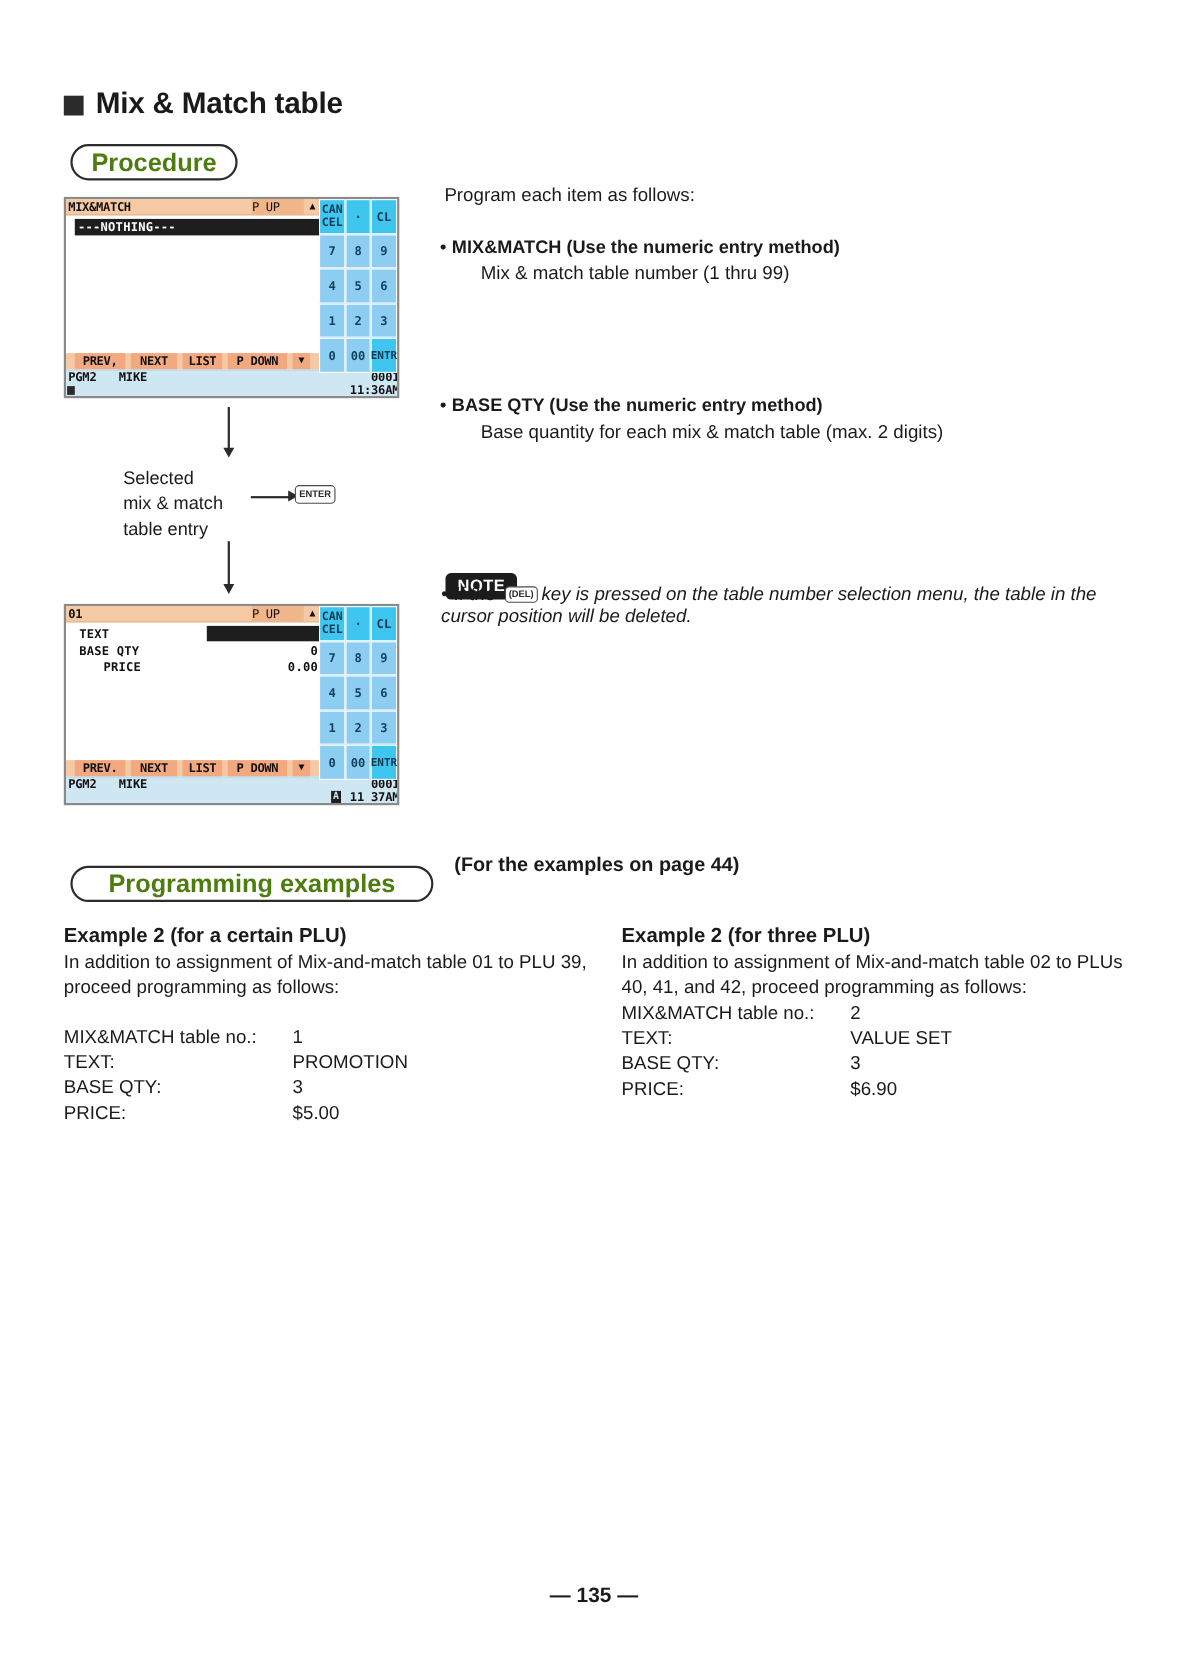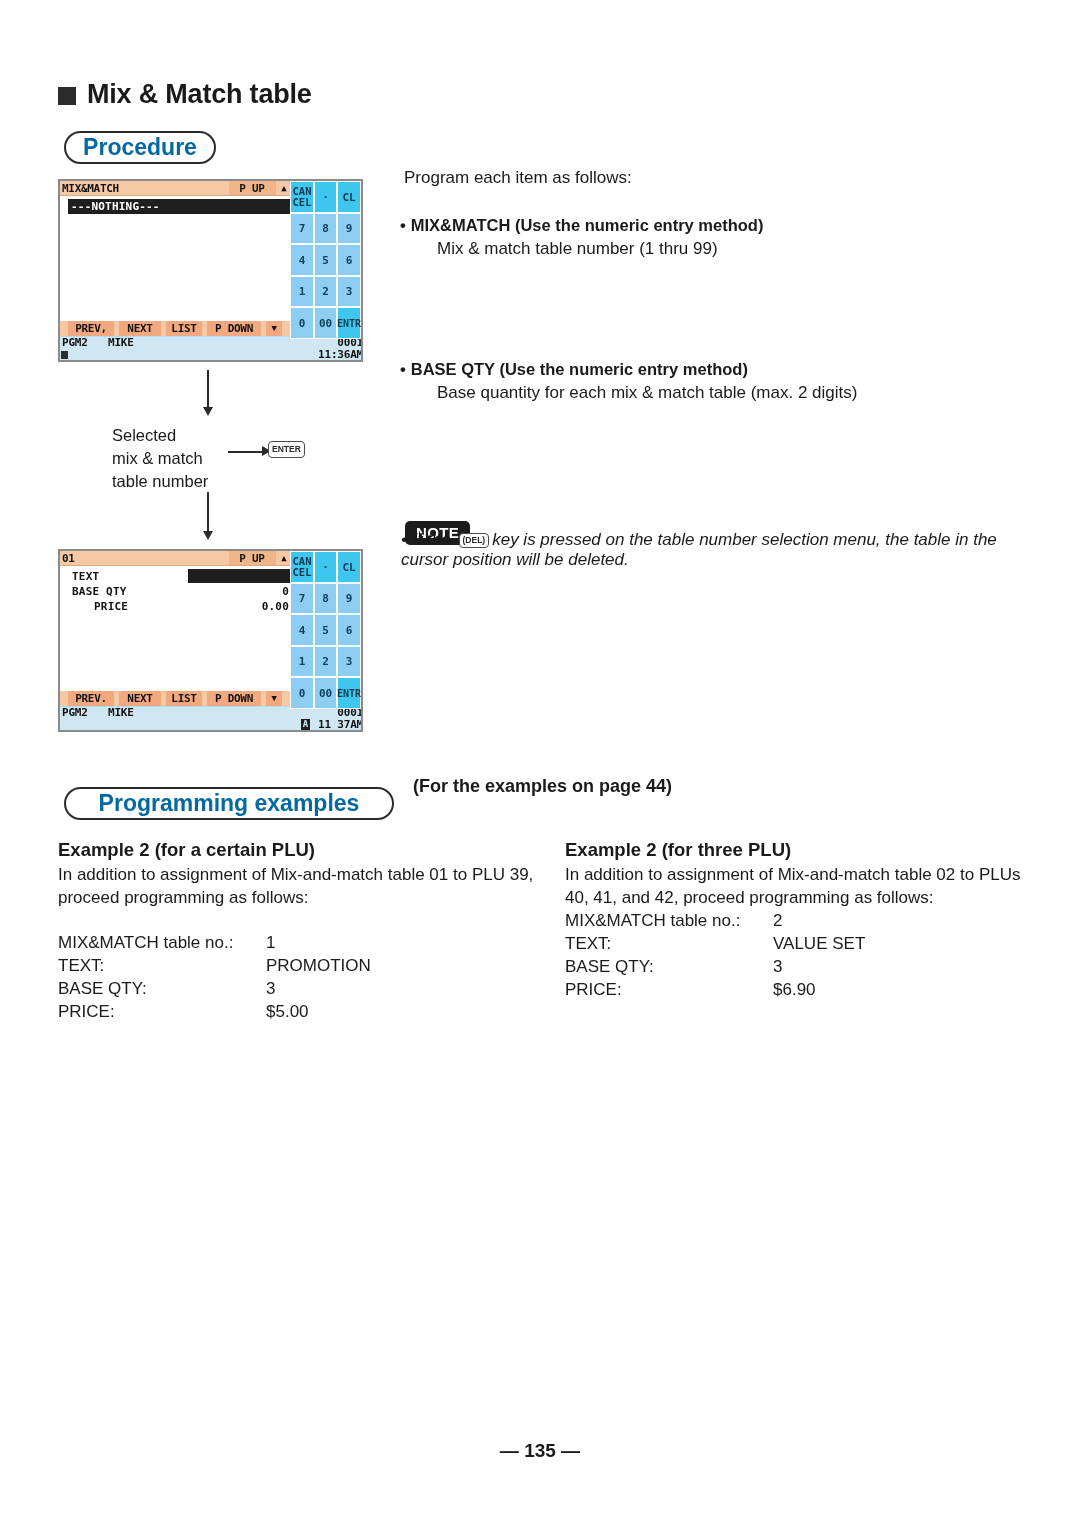--- a/index.html
+++ b/index.html
@@ -25,21 +25,21 @@
     margin-top:3px;
   }
   .h-main .txt { font-size:27px; font-weight:bold; letter-spacing:-0.2px; }
 
   .pill {
     position:absolute;
     display:inline-flex; align-items:center; justify-content:center;
     border:2px solid #2b2b2b; border-radius:999px;
     background:#fff;
     font-weight:bold;
-    color:#0369a1;
+    color:#4d7c0f;
   }
   .pill-procedure {
     left:64px; top:131px;
     width:152px; height:33px;
     font-size:23px;
   }
   .pill-examples {
     left:64px; top:787px;
     width:330px; height:33px;
     font-size:23px;
@@ -103,21 +103,21 @@
   .lcd-titlebar {
     display:flex; align-items:center;
     height:15px; background:#f5c9a4;
     border-bottom:1px solid #d8a97f;
   }
   .lcd-titlebar .title {
     flex:1 1 auto; padding-left:2px;
     font-weight:bold; color:#111; letter-spacing:-0.3px;
   }
   .lcd-titlebar .pup {
-    width:46px; text-align:center; font-weight:bold; color:#111;
+    width:46px; font-weight:normal; color:#111;
     background:#f0b68a; height:100%; line-height:15px;
     letter-spacing:-0.3px;
   }
   .lcd-titlebar .arrow {
     width:17px; text-align:center; background:#f5c9a4; height:100%;
     line-height:15px; color:#111; font-size:9px;
     border-left:1px solid #e8b48c;
   }
 
   .lcd-content { position:absolute; left:0; top:15px; right:0; bottom:39px; background:#fff; }
@@ -327,21 +327,21 @@
       <div class="key bright" style="left:47px; top:126px; width:24px; height:32px; font-size:10px;">ENTR</div>
     </div>
   </div>
 
   <div class="flow-line" style="left:207px; top:370px; height:40px;"></div>
   <div class="flow-head" style="left:203px; top:407px;"></div>
 
   <div class="flow-label">
     <div>Selected</div>
     <div>mix &amp; match</div>
-    <div>table number</div>
+    <div>table entry</div>
   </div>
 
   <div class="h-arrow-line"></div>
   <div class="h-arrow-head"></div>
   <div class="enter-key">ENTER</div>
 
   <div class="flow-line" style="left:207px; top:492px; height:42px;"></div>
   <div class="flow-head" style="left:203px; top:531px;"></div>
 
   <div class="lcd lcd-2">

